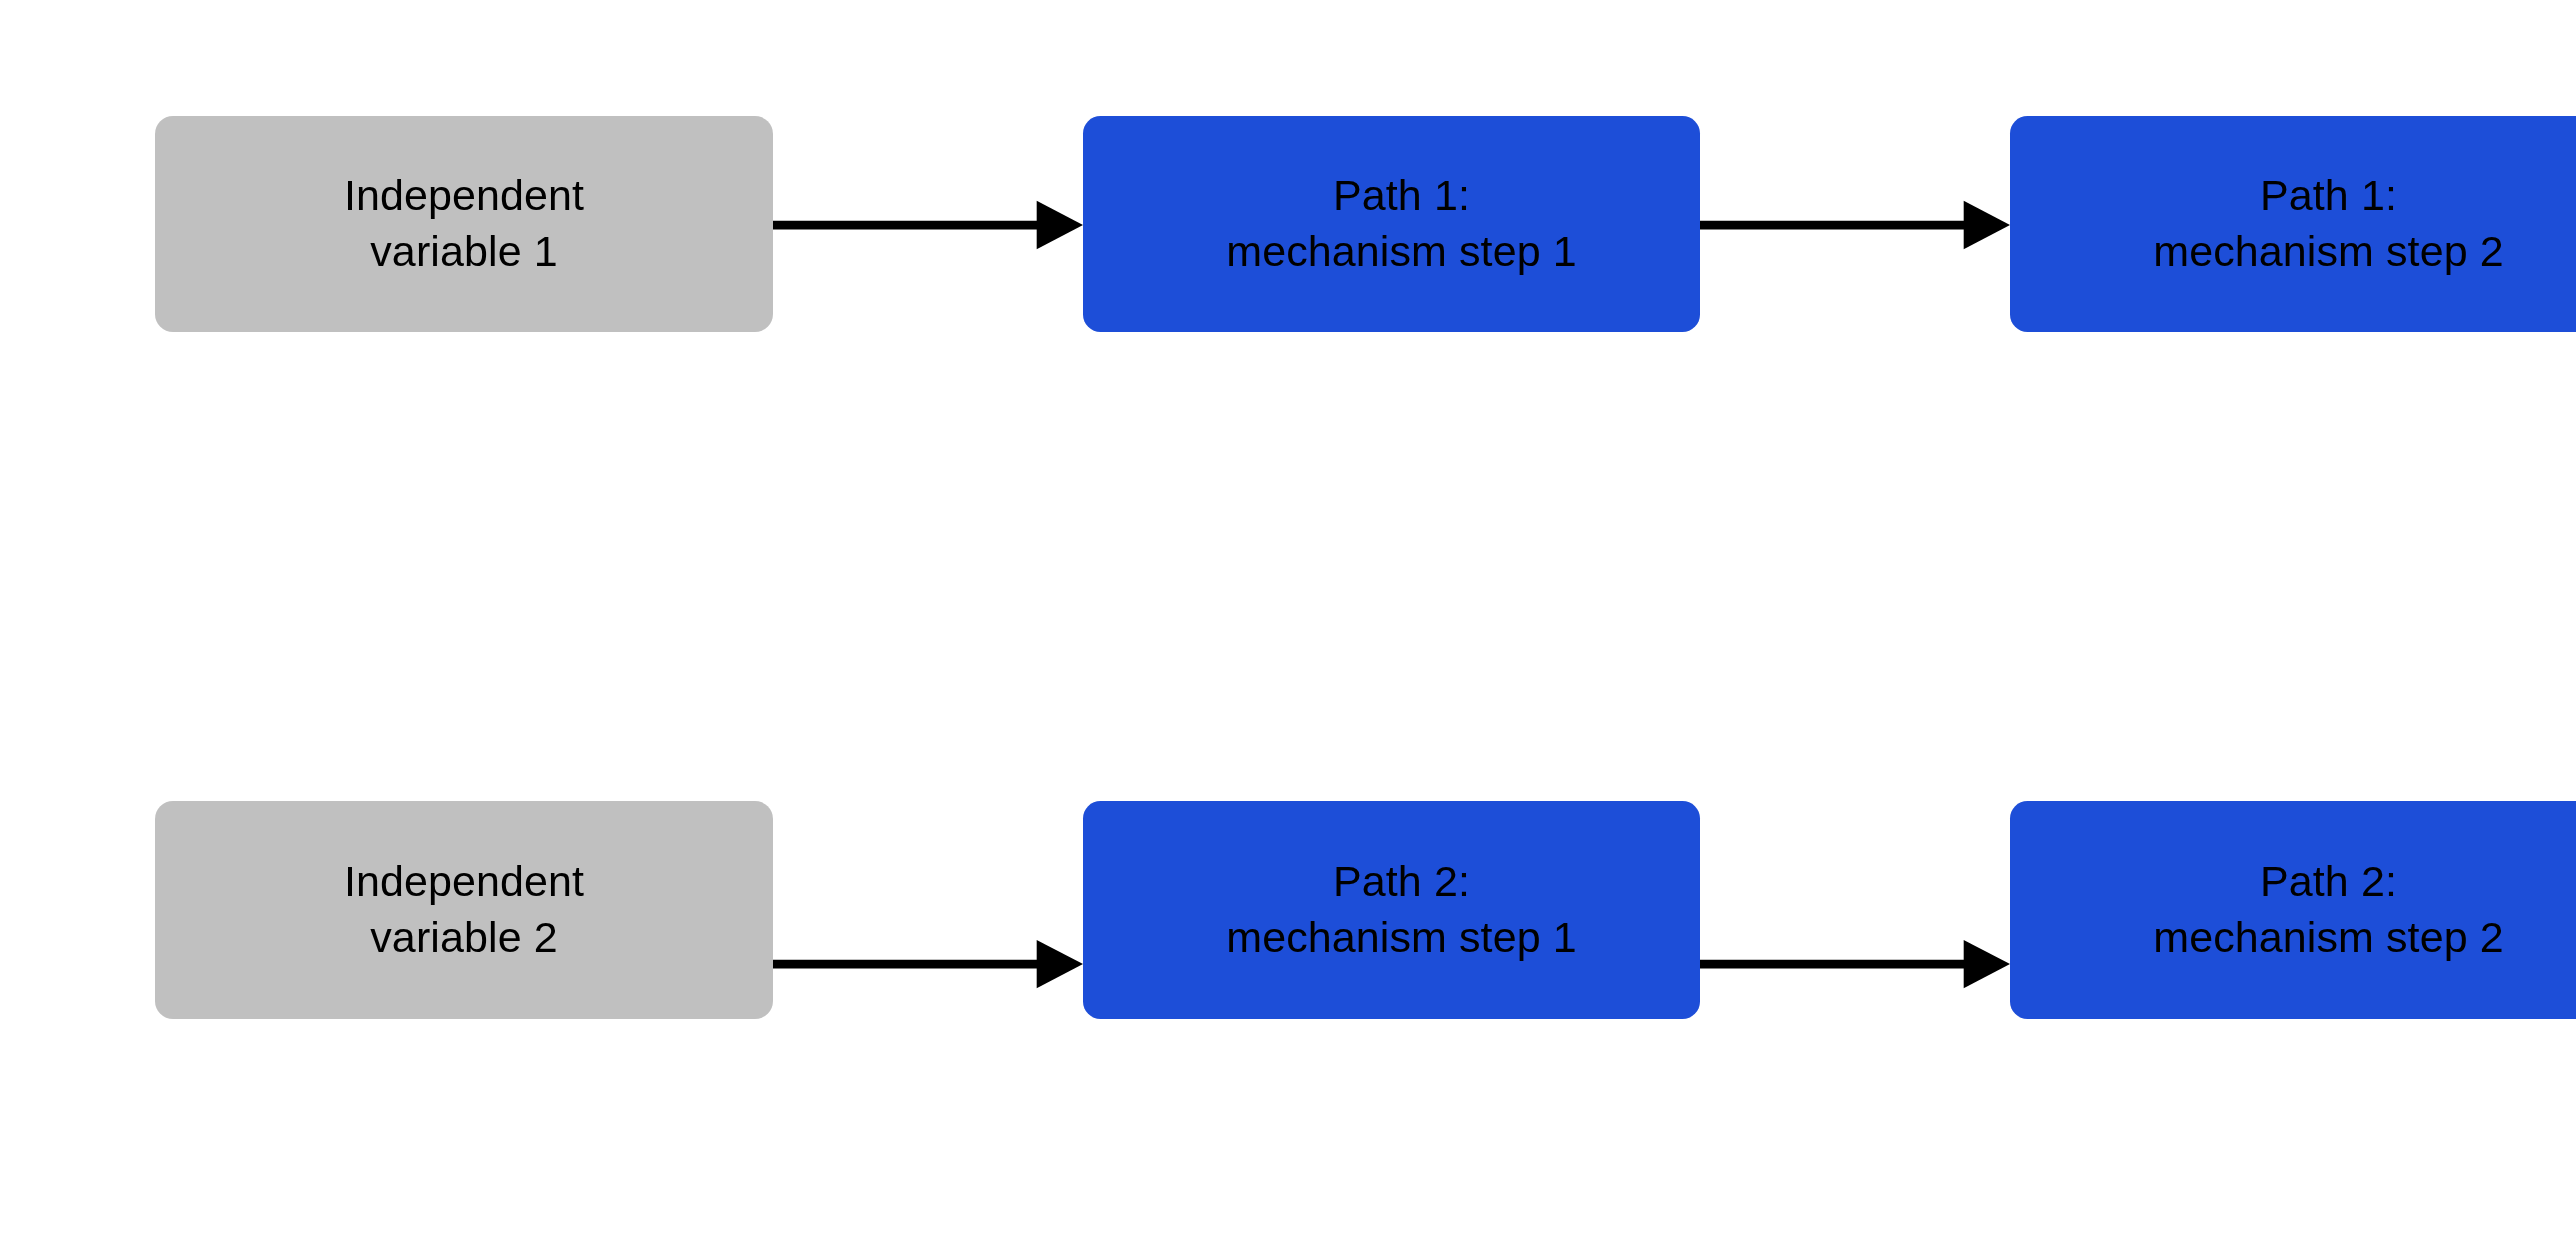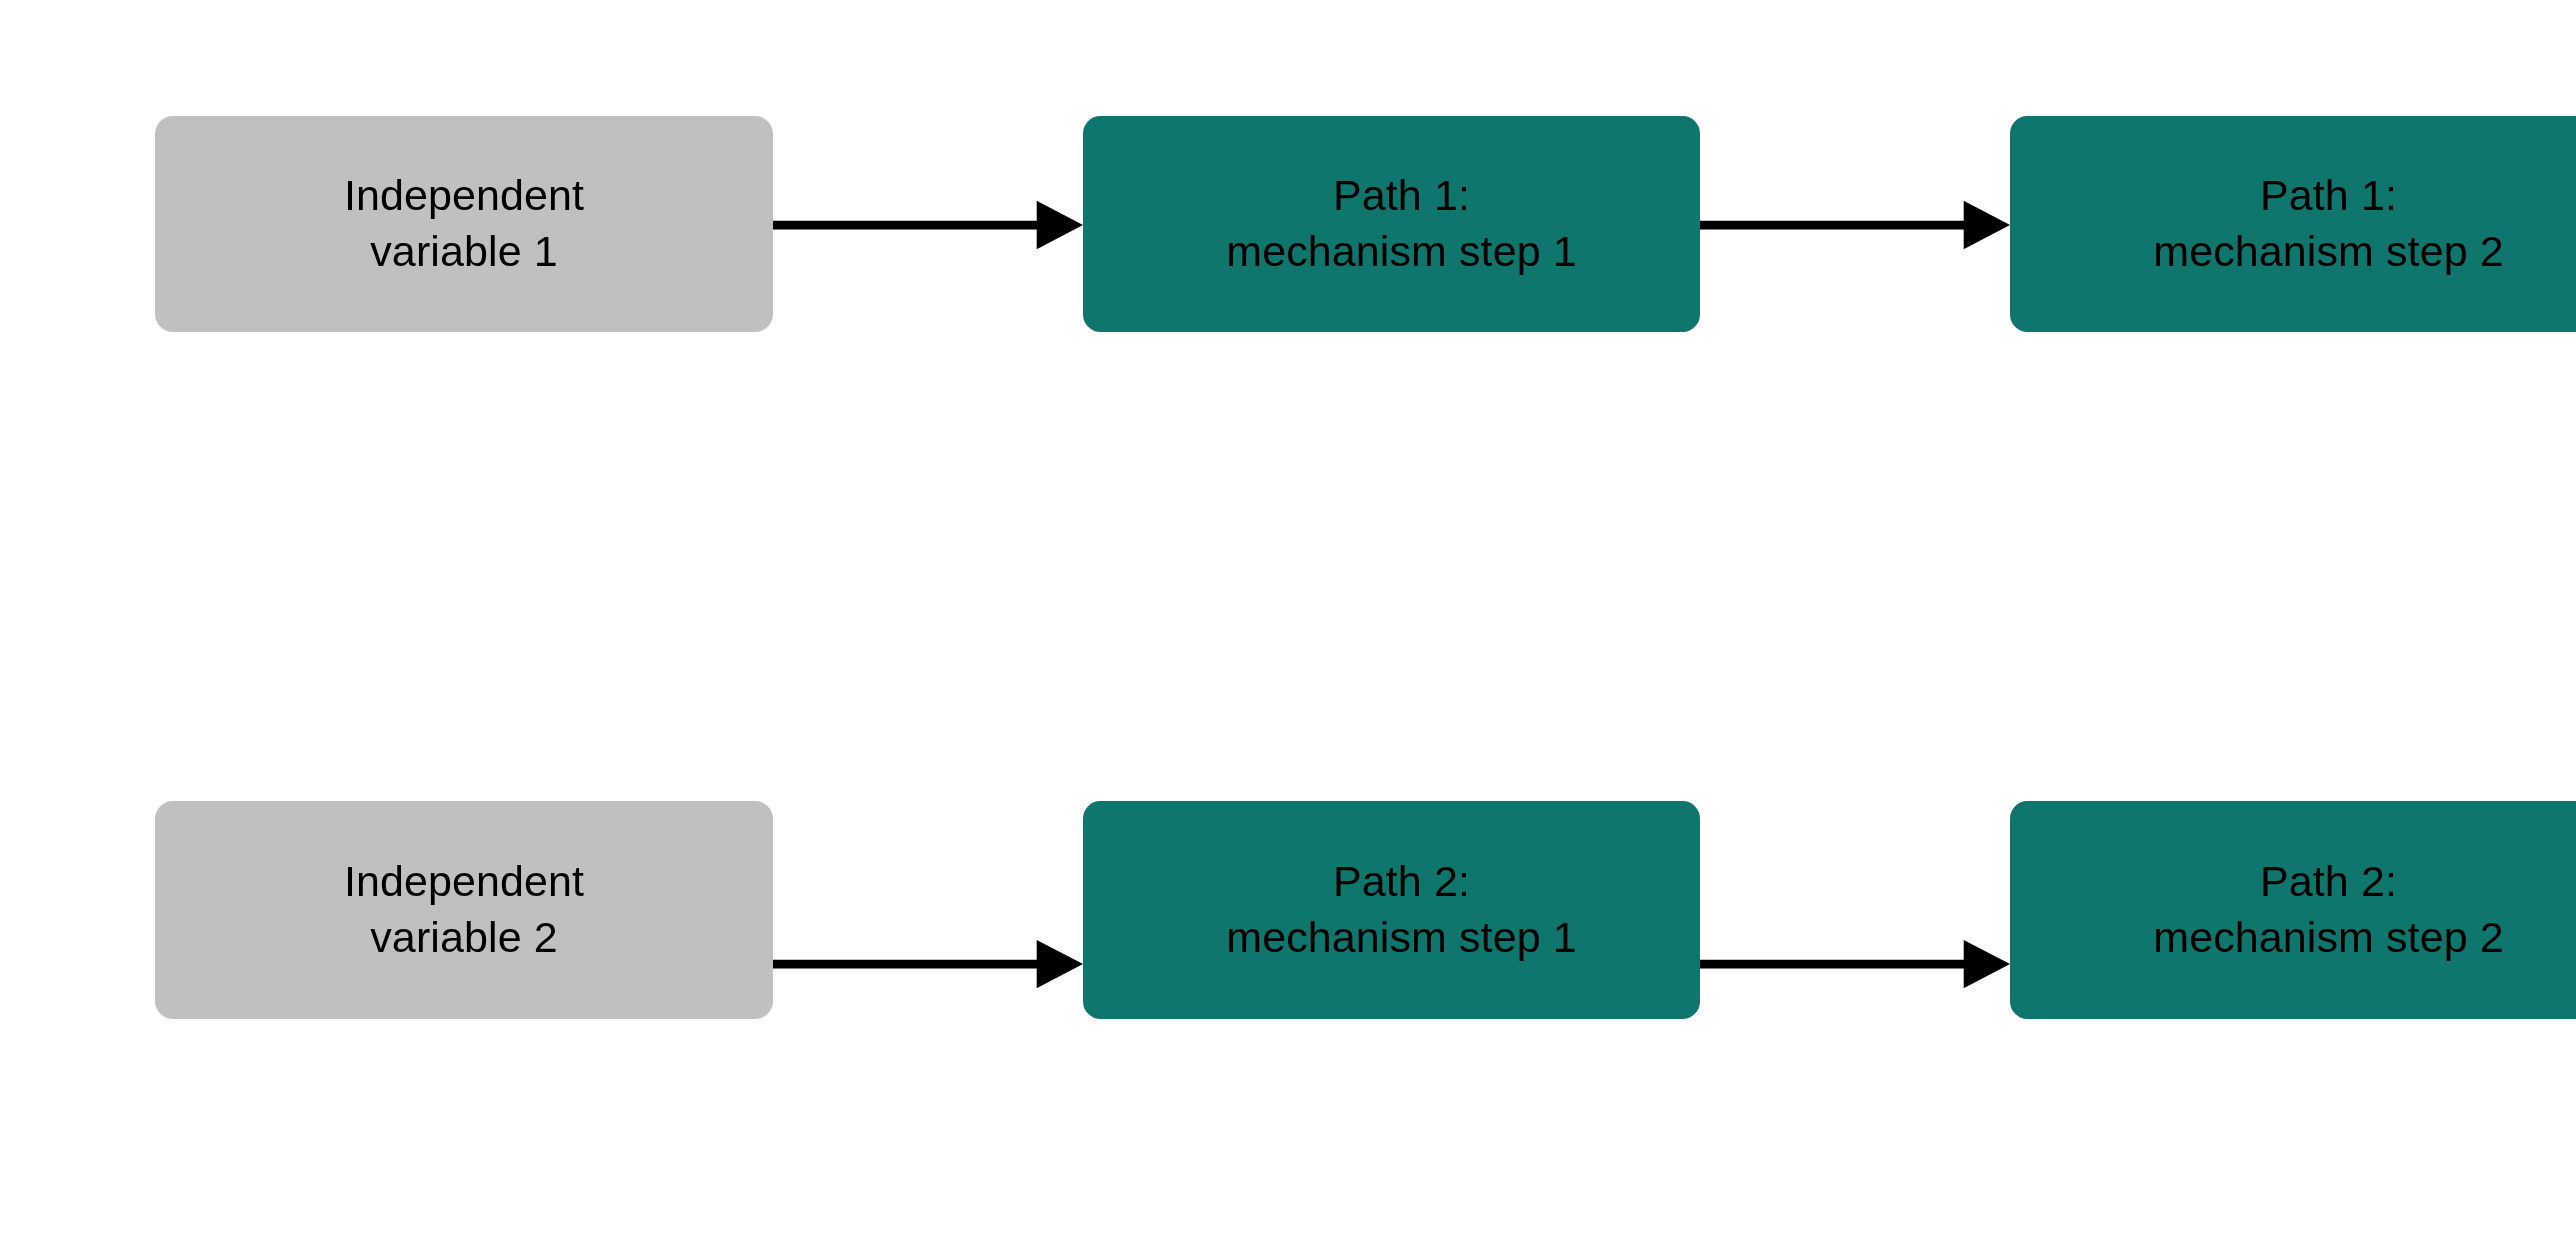--- a/index.html
+++ b/index.html
@@ -27,21 +27,21 @@
     justify-content: center;
     text-align: center;
     color: #000000;
     font-size: 43px;
     line-height: 1.30;
     letter-spacing: 0.1px;
     white-space: pre-line;
     font-family: "Liberation Sans", sans-serif;
   }
   .node.variable { background: #c0c0c0; border-radius: 18px; }
-  .node.mechanism { background: #0f766e; padding-left: 20px; }
+  .node.mechanism { background: #1d4ed8; padding-left: 20px; }
 
   
   #node-iv1 { left: 155px;  top: 116px;  width: 618px; height: 216px; }
   
   #node-p1s1 { left: 1083px; top: 116px;  width: 617px; height: 216px; }
   
   #node-p1s2 { left: 2010px; top: 116px;  width: 617px; height: 216px; }
   
   #node-iv2 { left: 155px;  top: 801px; width: 618px; height: 218px; }
   

